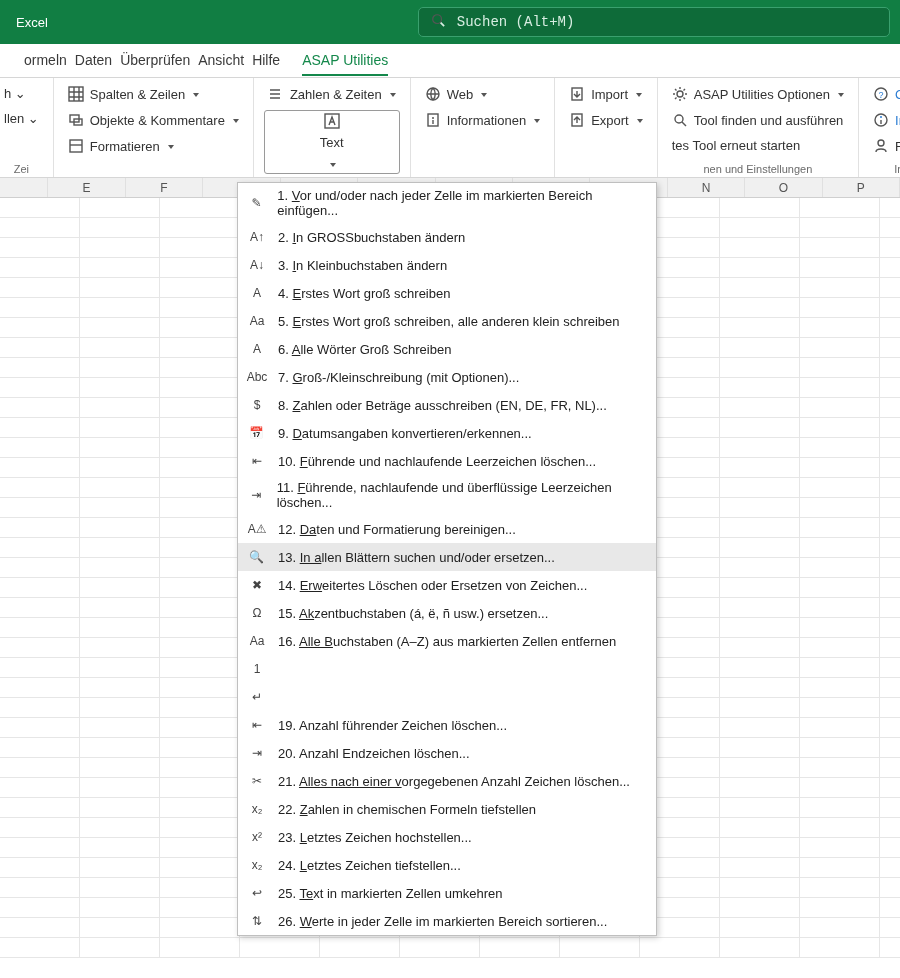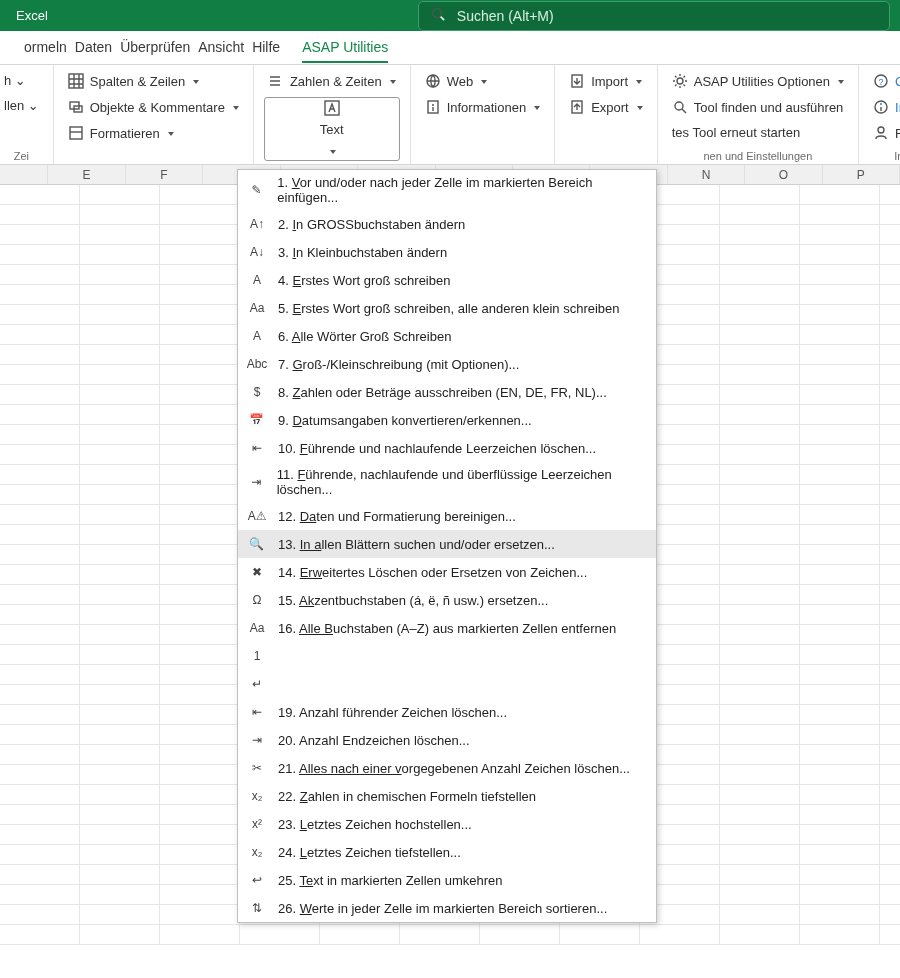--- a/index.html
+++ b/index.html
@@ -8,21 +8,21 @@
     font-family: "Segoe UI", Arial, sans-serif;
     font-size: 13px;
     color: #222;
     background: #ffffff;
     width: 900px;
     overflow: hidden;
   }
   
   .titlebar {
     background: #117e43;
-    height: 31px;
+    height: 44px;
     display: flex;
     align-items: center;
     padding: 0 10px;
     gap: 20px;
     text-align: center;
   }
   .titlebar .app {
     color: #fff;
     font-size: 13px;
     padding-left: 6px;
@@ -32,20 +32,21 @@
     height: 30px;
     width: 500px;
     background: #0e6b39;
     border: 1px solid #3aa06e;
     border-radius: 5px;
     display: flex;
     align-items: center;
     padding: 0 12px;
     gap: 12px;
     color: #d7ede1;
+    font-family: Liberation Mono, monospace;
   }
   .searchbox .sicon svg { width: 14px; height: 14px; }
   .searchbox .sicon path { stroke: #d7ede1; fill: none; stroke-width: 2; }
   .searchbox span { font-size: 14px; }
 
   
   .tabs {
     height: 34px;
     display: flex;
     align-items: center;

